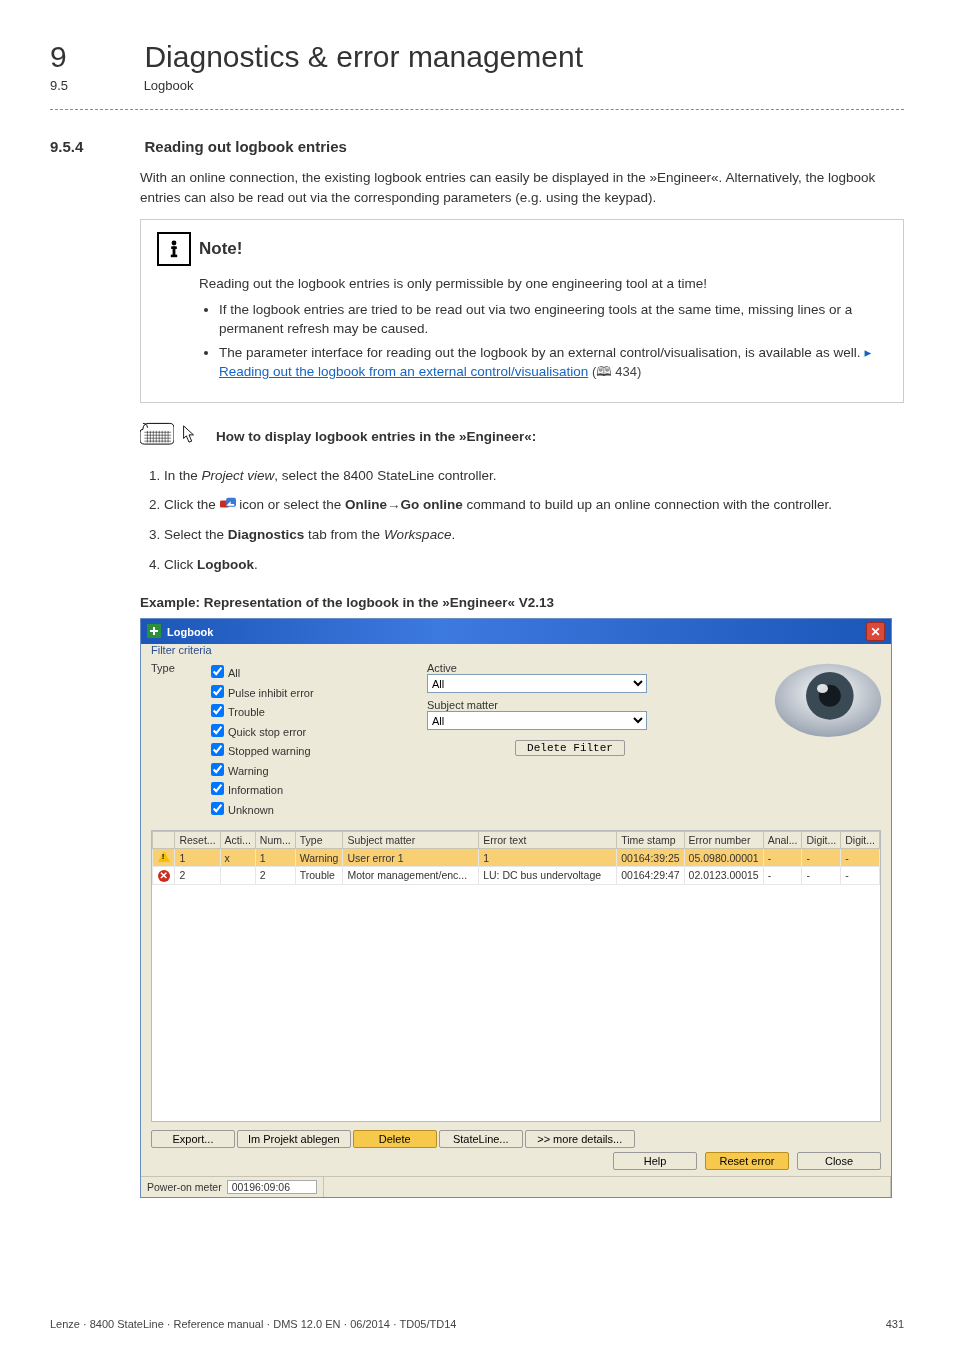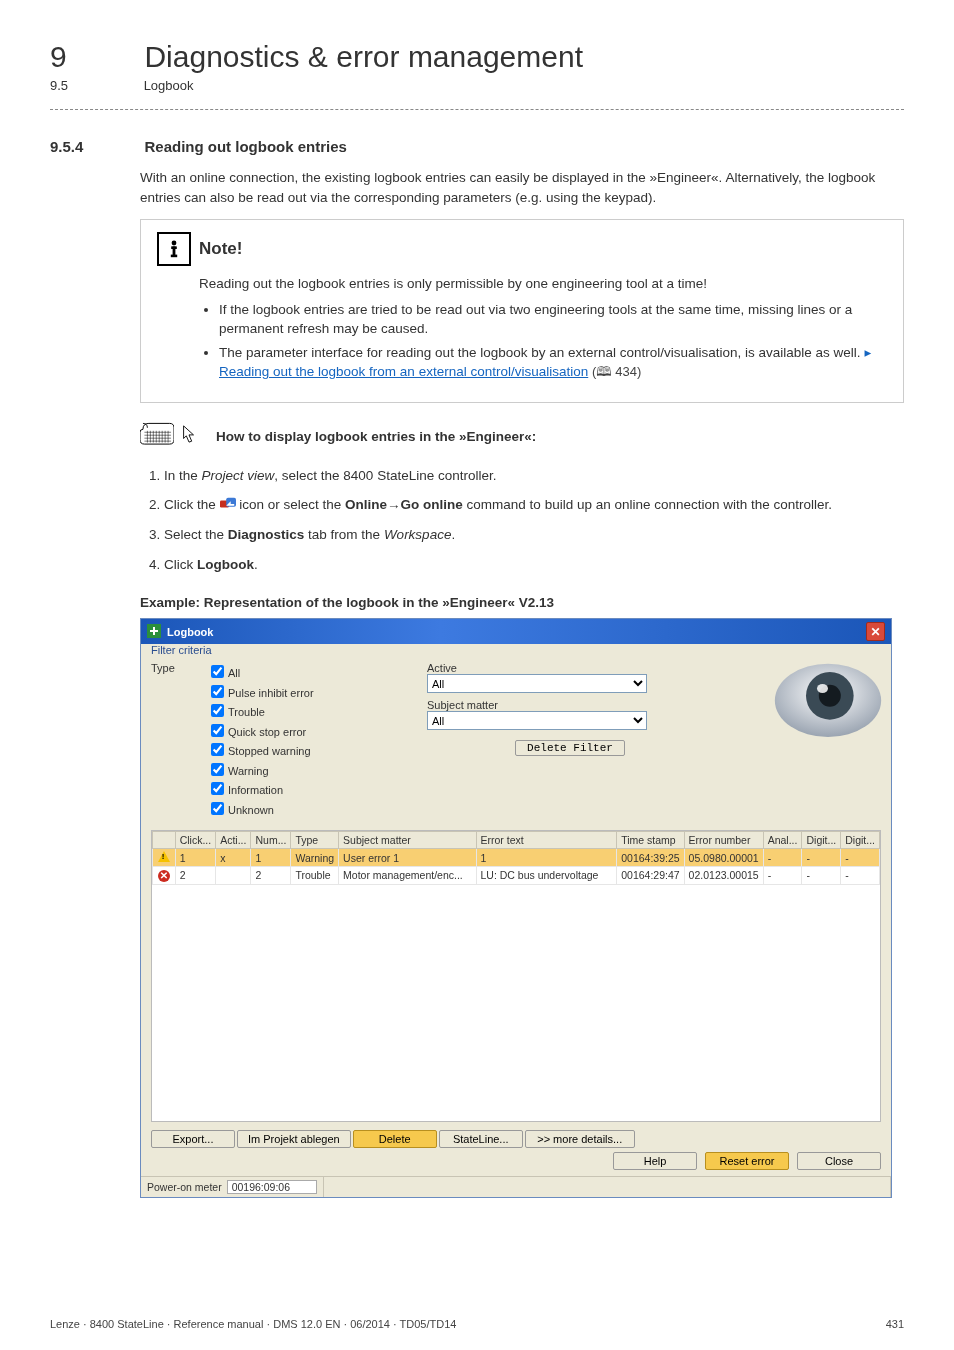--- a/index.html
+++ b/index.html
@@ -449,21 +449,21 @@
           <ellipse cx="62" cy="50" rx="12" ry="12" fill="#141b20"></ellipse>
           <ellipse cx="54" cy="42" rx="6" ry="5" fill="#fff" opacity="0.85"></ellipse>
         </svg>
     </div>
 
     <div class="lb-grid">
       <table class="lbtable">
         <thead>
           <tr>
             <th class="cell-icon"></th>
-            <th>Click...</th>
+            <th>Reset...</th>
             <th>Acti...</th>
             <th>Num...</th>
             <th>Type</th>
             <th style="width:140px">Subject matter</th>
             <th style="width:150px">Error text</th>
             <th>Time stamp</th>
             <th>Error number</th>
             <th>Anal...</th>
             <th>Digit...</th>
             <th>Digit...</th>

